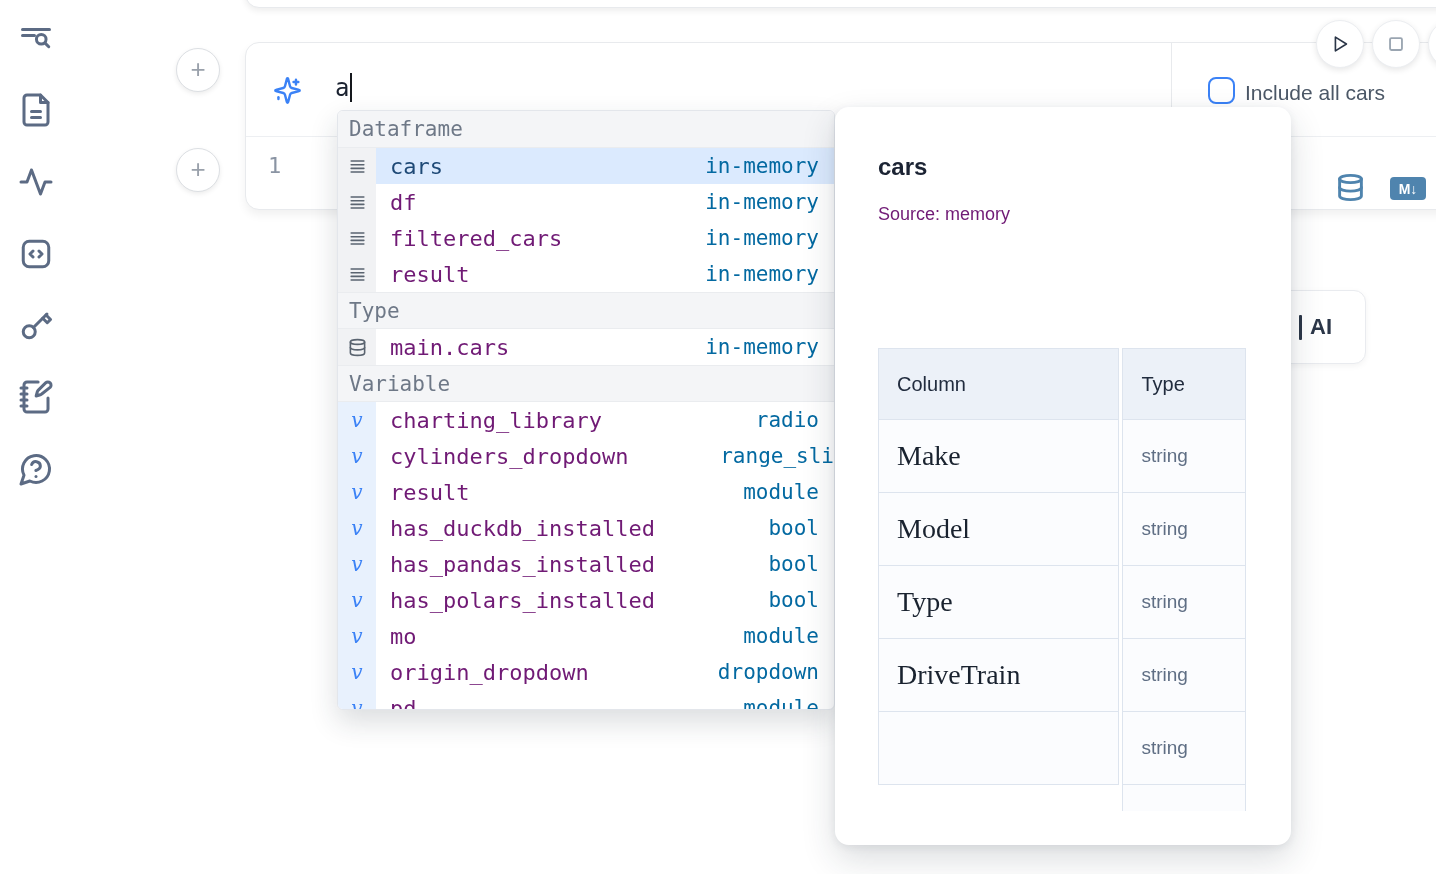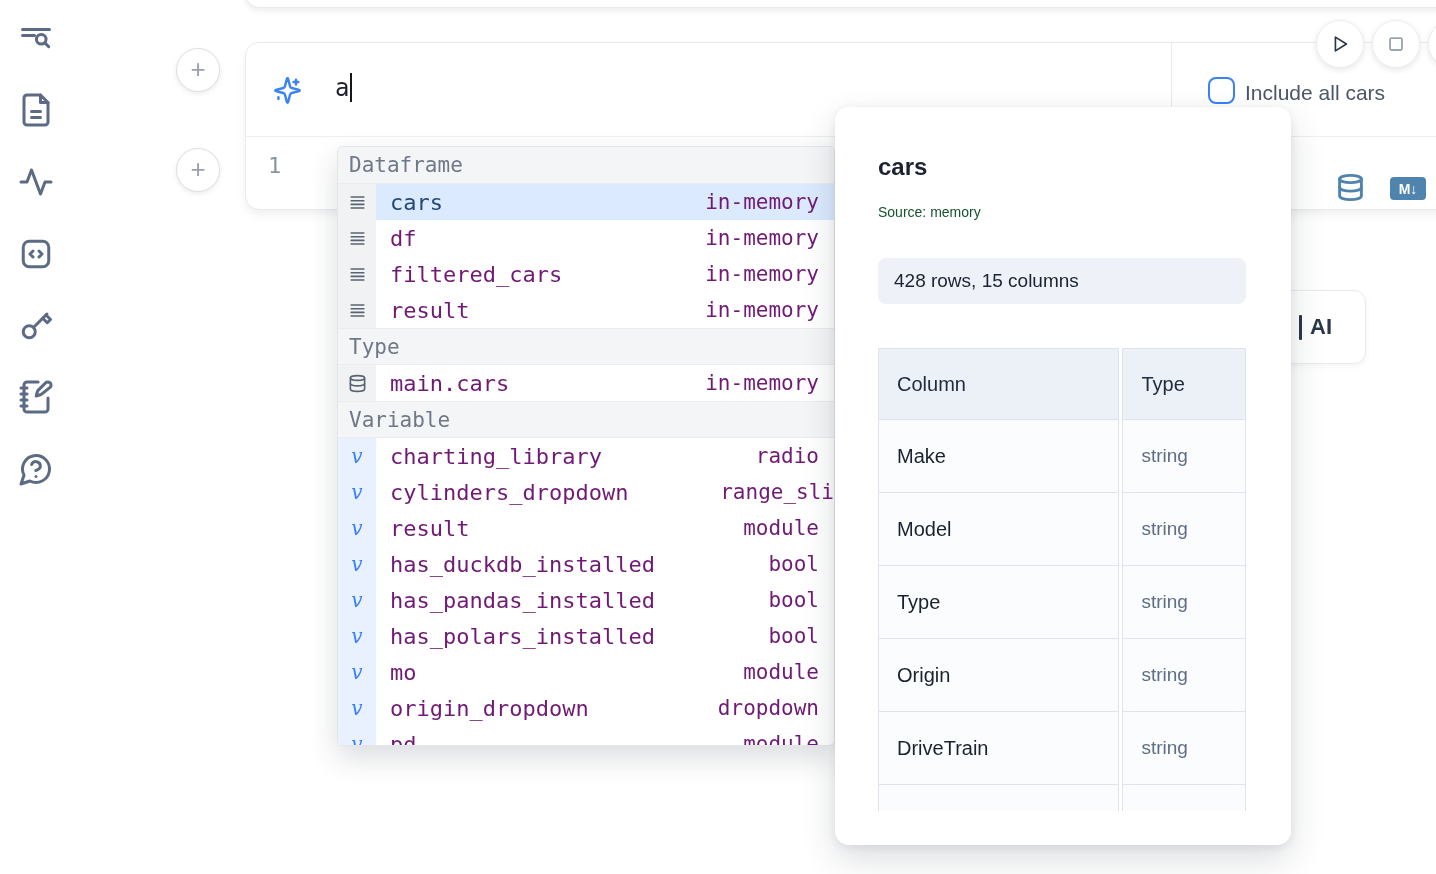--- a/index.html
+++ b/index.html
@@ -72,21 +72,20 @@
     display:flex; align-items:center; justify-content:flex-end; padding-right:33px;
     font-size:22px; font-weight:bold; color:#2b3648; cursor:pointer;
   }
   .ai-button .stem { width:3px; height:25px; background:#2b3648; margin-right:8px; border-radius:1px; }
 
   
   .autocomplete {
     position:absolute; left:337px; top:110px; width:498px; height:600px; z-index:2;
     background:#fff; border:1px solid #e3e6eb; border-radius:6px; overflow:hidden;
     box-shadow:0 12px 28px rgba(30,41,59,.16);
-    margin-top:36px;
   }
   .ac-header {
     height:37px; background:#f4f5f7; border-bottom:1px solid #eaecef;
     font-family:"DejaVu Sans Mono", monospace; font-size:21px; color:#6e7887;
     line-height:36px; padding-left:11px;
   }
   .ac-header + .ac-header, .ac-row + .ac-header { border-top:1px solid #eaecef; }
   .ac-row { display:flex; height:36px; align-items:stretch; cursor:pointer; }
   .ac-gutter {
     width:38px; flex:0 0 38px; background:#f1f2f4;
@@ -97,48 +96,48 @@
   .ac-gutter .v-glyph {
     font-family:"DejaVu Serif", serif; font-style:italic; font-size:20px; color:#3b82f6;
   }
   .ac-main {
     flex:1; display:flex; align-items:center; min-width:0;
     font-family:"DejaVu Sans Mono", monospace;
   }
   .ac-row.selected .ac-main { background:#dbeafe; }
   .ac-name { font-size:22px; color:#701a75; padding-left:14px; white-space:nowrap; }
   .ac-row.selected .ac-name { color:#1e4976; }
-  .ac-type { margin-left:auto; font-size:21px; color:#701a75; padding-right:15px; white-space:nowrap; }
+  .ac-type { margin-left:auto; font-size:21px; color:#0369a1; padding-right:15px; white-space:nowrap; }
   .ac-type.flush { padding-right:0; }
 
   
   .preview {
     position:absolute; left:835px; top:107px; width:456px; height:738px; z-index:3;
     background:#fff; border-radius:14px;
     box-shadow:0 14px 34px rgba(30,41,59,.16), 0 2px 8px rgba(30,41,59,.08);
   }
   .pv-title { position:absolute; left:43px; top:46px; font-size:24px; font-weight:bold; color:#1b2333; }
-  .pv-source { position:absolute; left:43px; top:97px; font-size:14px; color:#14532d; }
+  .pv-source { position:absolute; left:43px; top:97px; font-size:18px; color:#701a75; }
   .pv-badge {
     position:absolute; left:43px; top:151px; width:368px; height:46px;
     background:#eef2f8; border-radius:8px; font-size:19px; color:#1b2333;
     display:flex; align-items:center; padding-left:16px;
   }
   .pv-table {
     position:absolute; left:43px; top:241px; width:368px; height:463px;
     overflow:hidden; display:flex; gap:3px;
   }
   .pv-col { display:flex; flex-direction:column; }
   .pv-col.c1 { width:260px; } .pv-col.c2 { width:133px; }
   .pv-cell {
     border:1px solid #dde4ee; margin-top:-1px; background:#fbfcfe;
     height:74px; flex:0 0 74px; display:flex; align-items:center; padding-left:18px;
   }
   .pv-cell.head { margin-top:0; height:72px; flex:0 0 72px; background:#ecf1f8; font-size:20px; color:#212c3e; }
-  .pv-cell .colname { font-family:Liberation Sans, sans-serif; font-size:20px; color:#19222f; }
+  .pv-cell .colname { font-family:Liberation Serif, serif; font-size:28px; color:#19222f; }
   .pv-cell .coltype { font-size:19px; color:#5f6e84; }
 </style>
 </head>
 <body>
 <div class="page">
 
   <div class="sidebar">
     <div class="side-icon" style="top:22px"><svg viewBox="0 0 24 24" fill="none" stroke="currentColor" stroke-width="2" stroke-linecap="round" stroke-linejoin="round">
           <path d="M21 5H3"></path>
           <path d="M11 9H3"></path>
@@ -374,37 +373,33 @@
         <div class="ac-main">
           <span class="ac-name">pd</span>
           <span class="ac-type">module</span>
         </div>
       </div>
     </div>
 
   <div class="preview">
     <div class="pv-title">cars</div>
     <div class="pv-source">Source: memory</div>
-    <div class="pv-badge">428 rows, 15 columns</div>
     <div class="pv-table" id="pv-table">
         <div class="pv-col c1">
           <div class="pv-cell head">Column</div>
           <div class="pv-cell">
             <span class="colname">Make</span>
           </div>
           <div class="pv-cell">
             <span class="colname">Model</span>
           </div>
           <div class="pv-cell">
             <span class="colname">Type</span>
           </div>
           <div class="pv-cell">
-            <span class="colname">Origin</span>
-          </div>
-          <div class="pv-cell">
             <span class="colname">DriveTrain</span>
           </div>
           <div class="pv-cell">
             <span class="colname"></span>
           </div>
         </div>
         <div class="pv-col c2">
           <div class="pv-cell head">Type</div>
           <div class="pv-cell">
             <span class="coltype">string</span>

